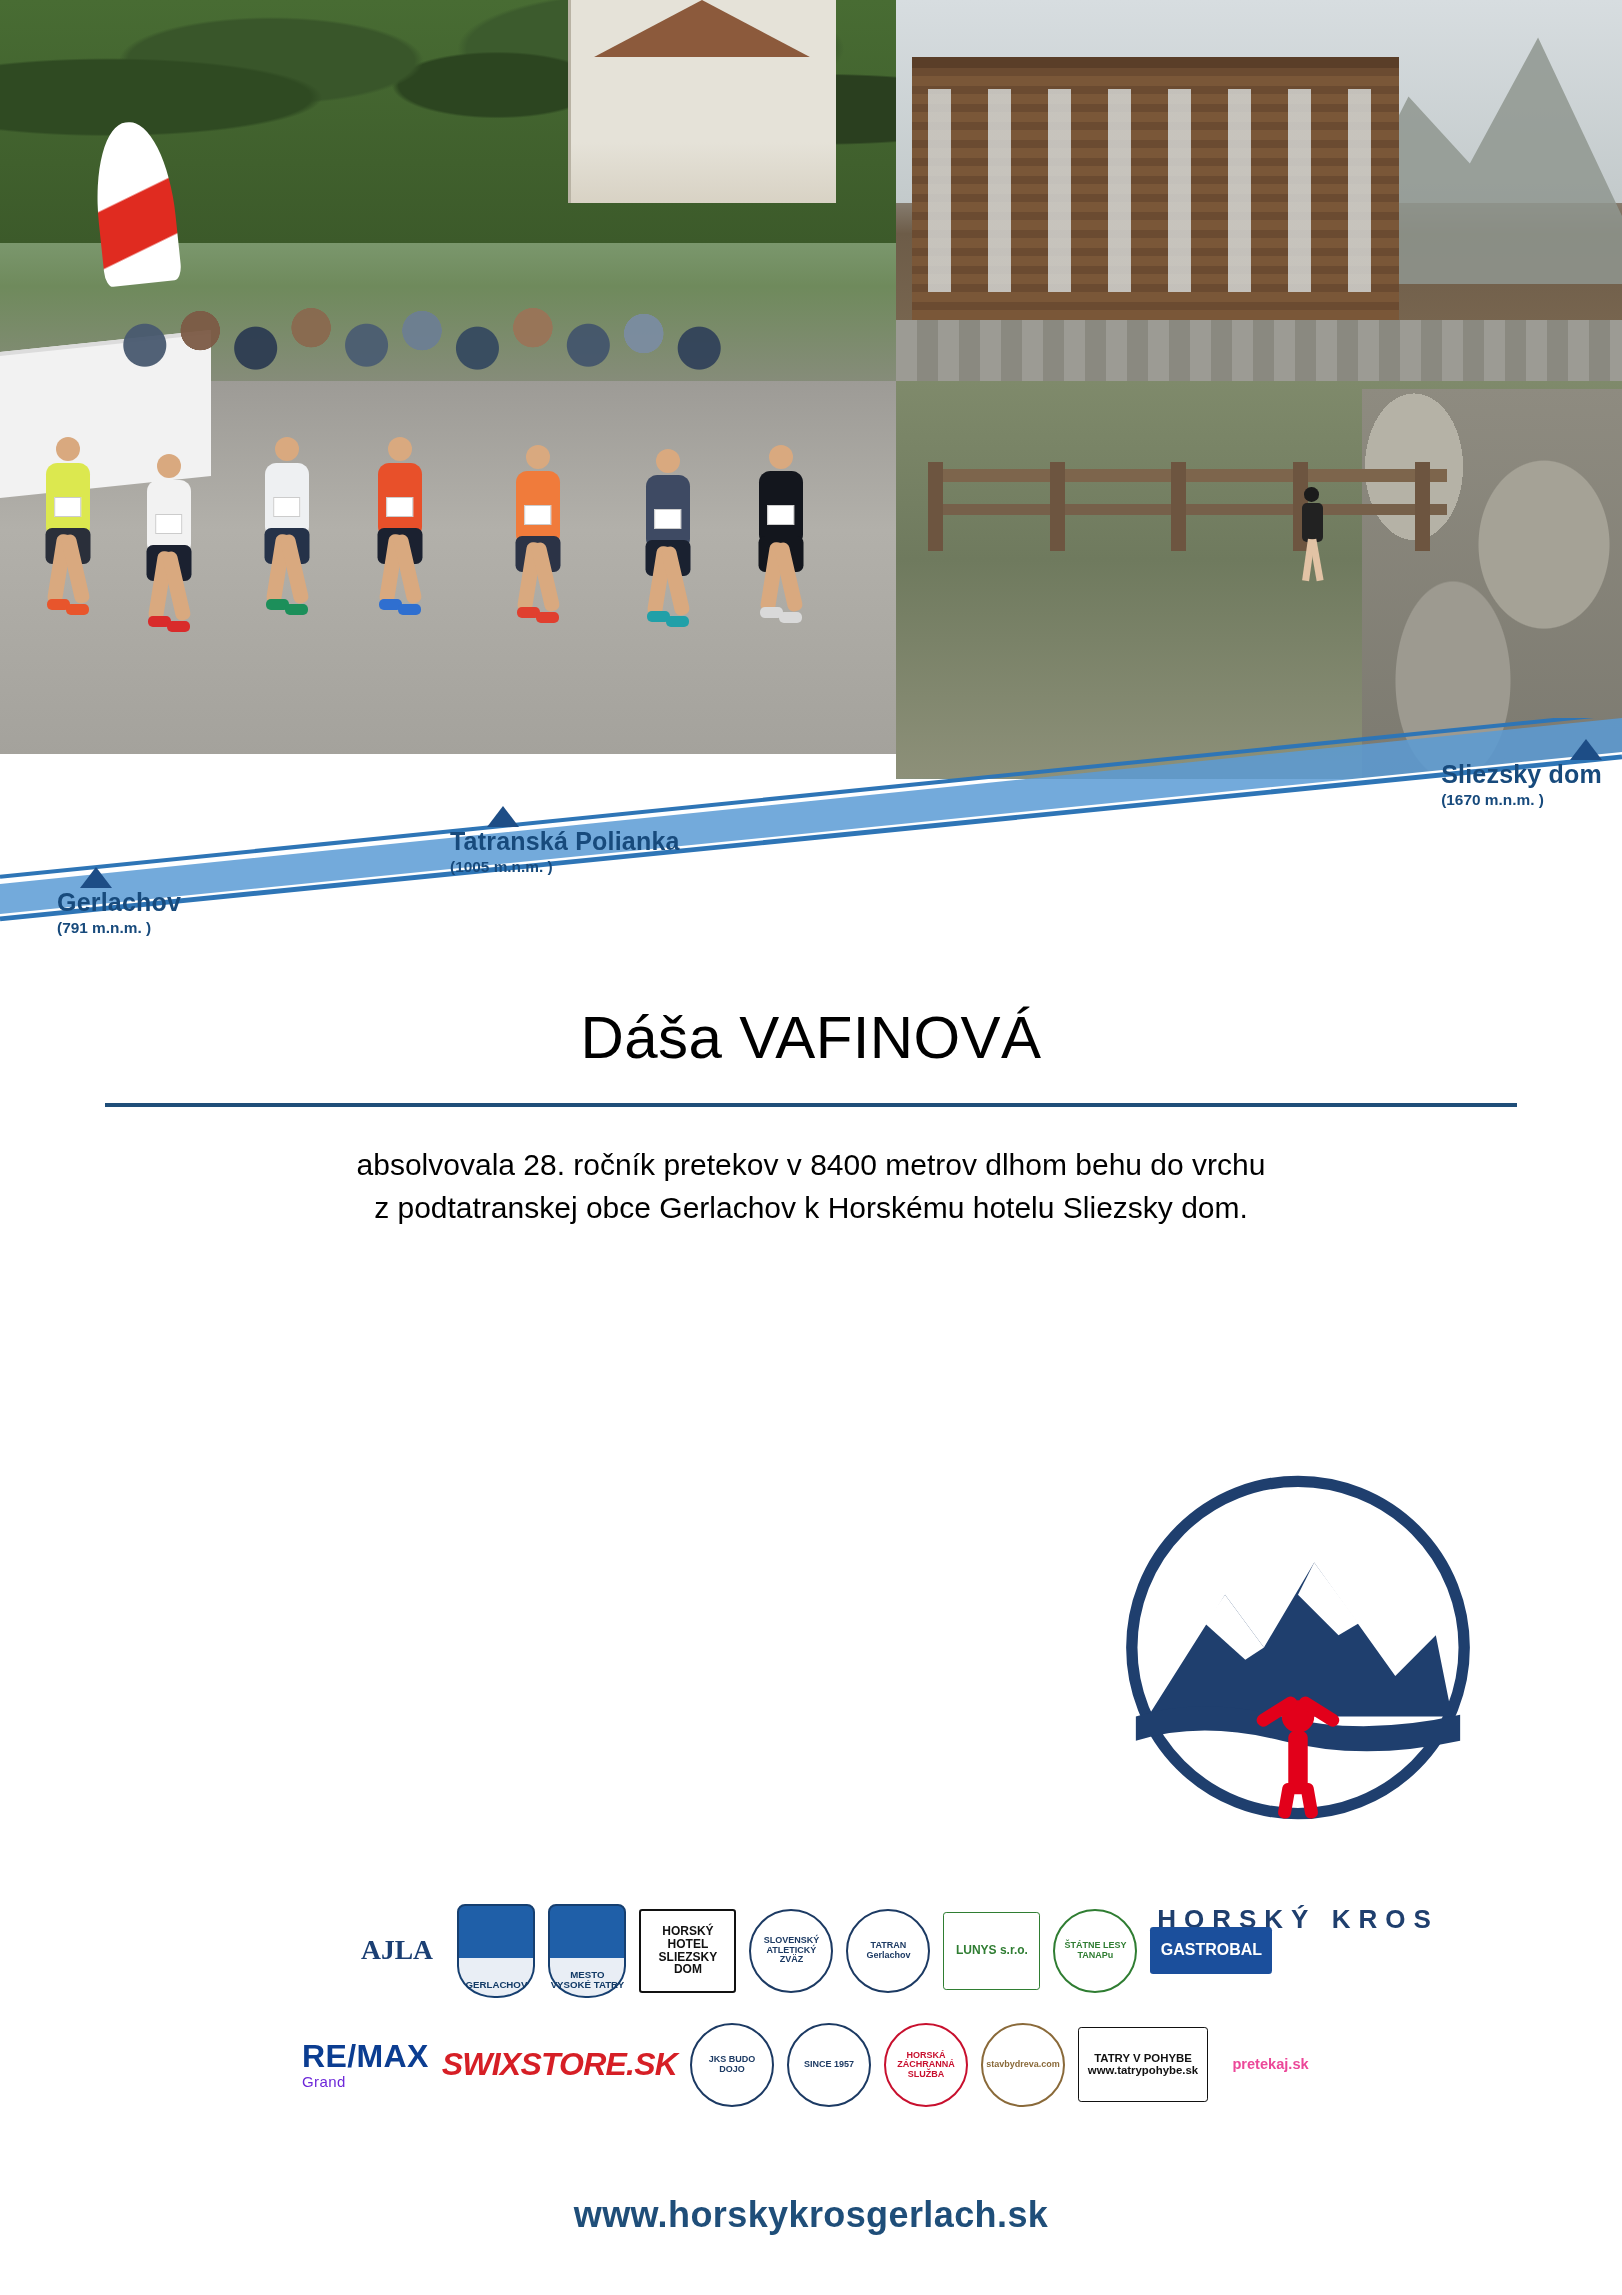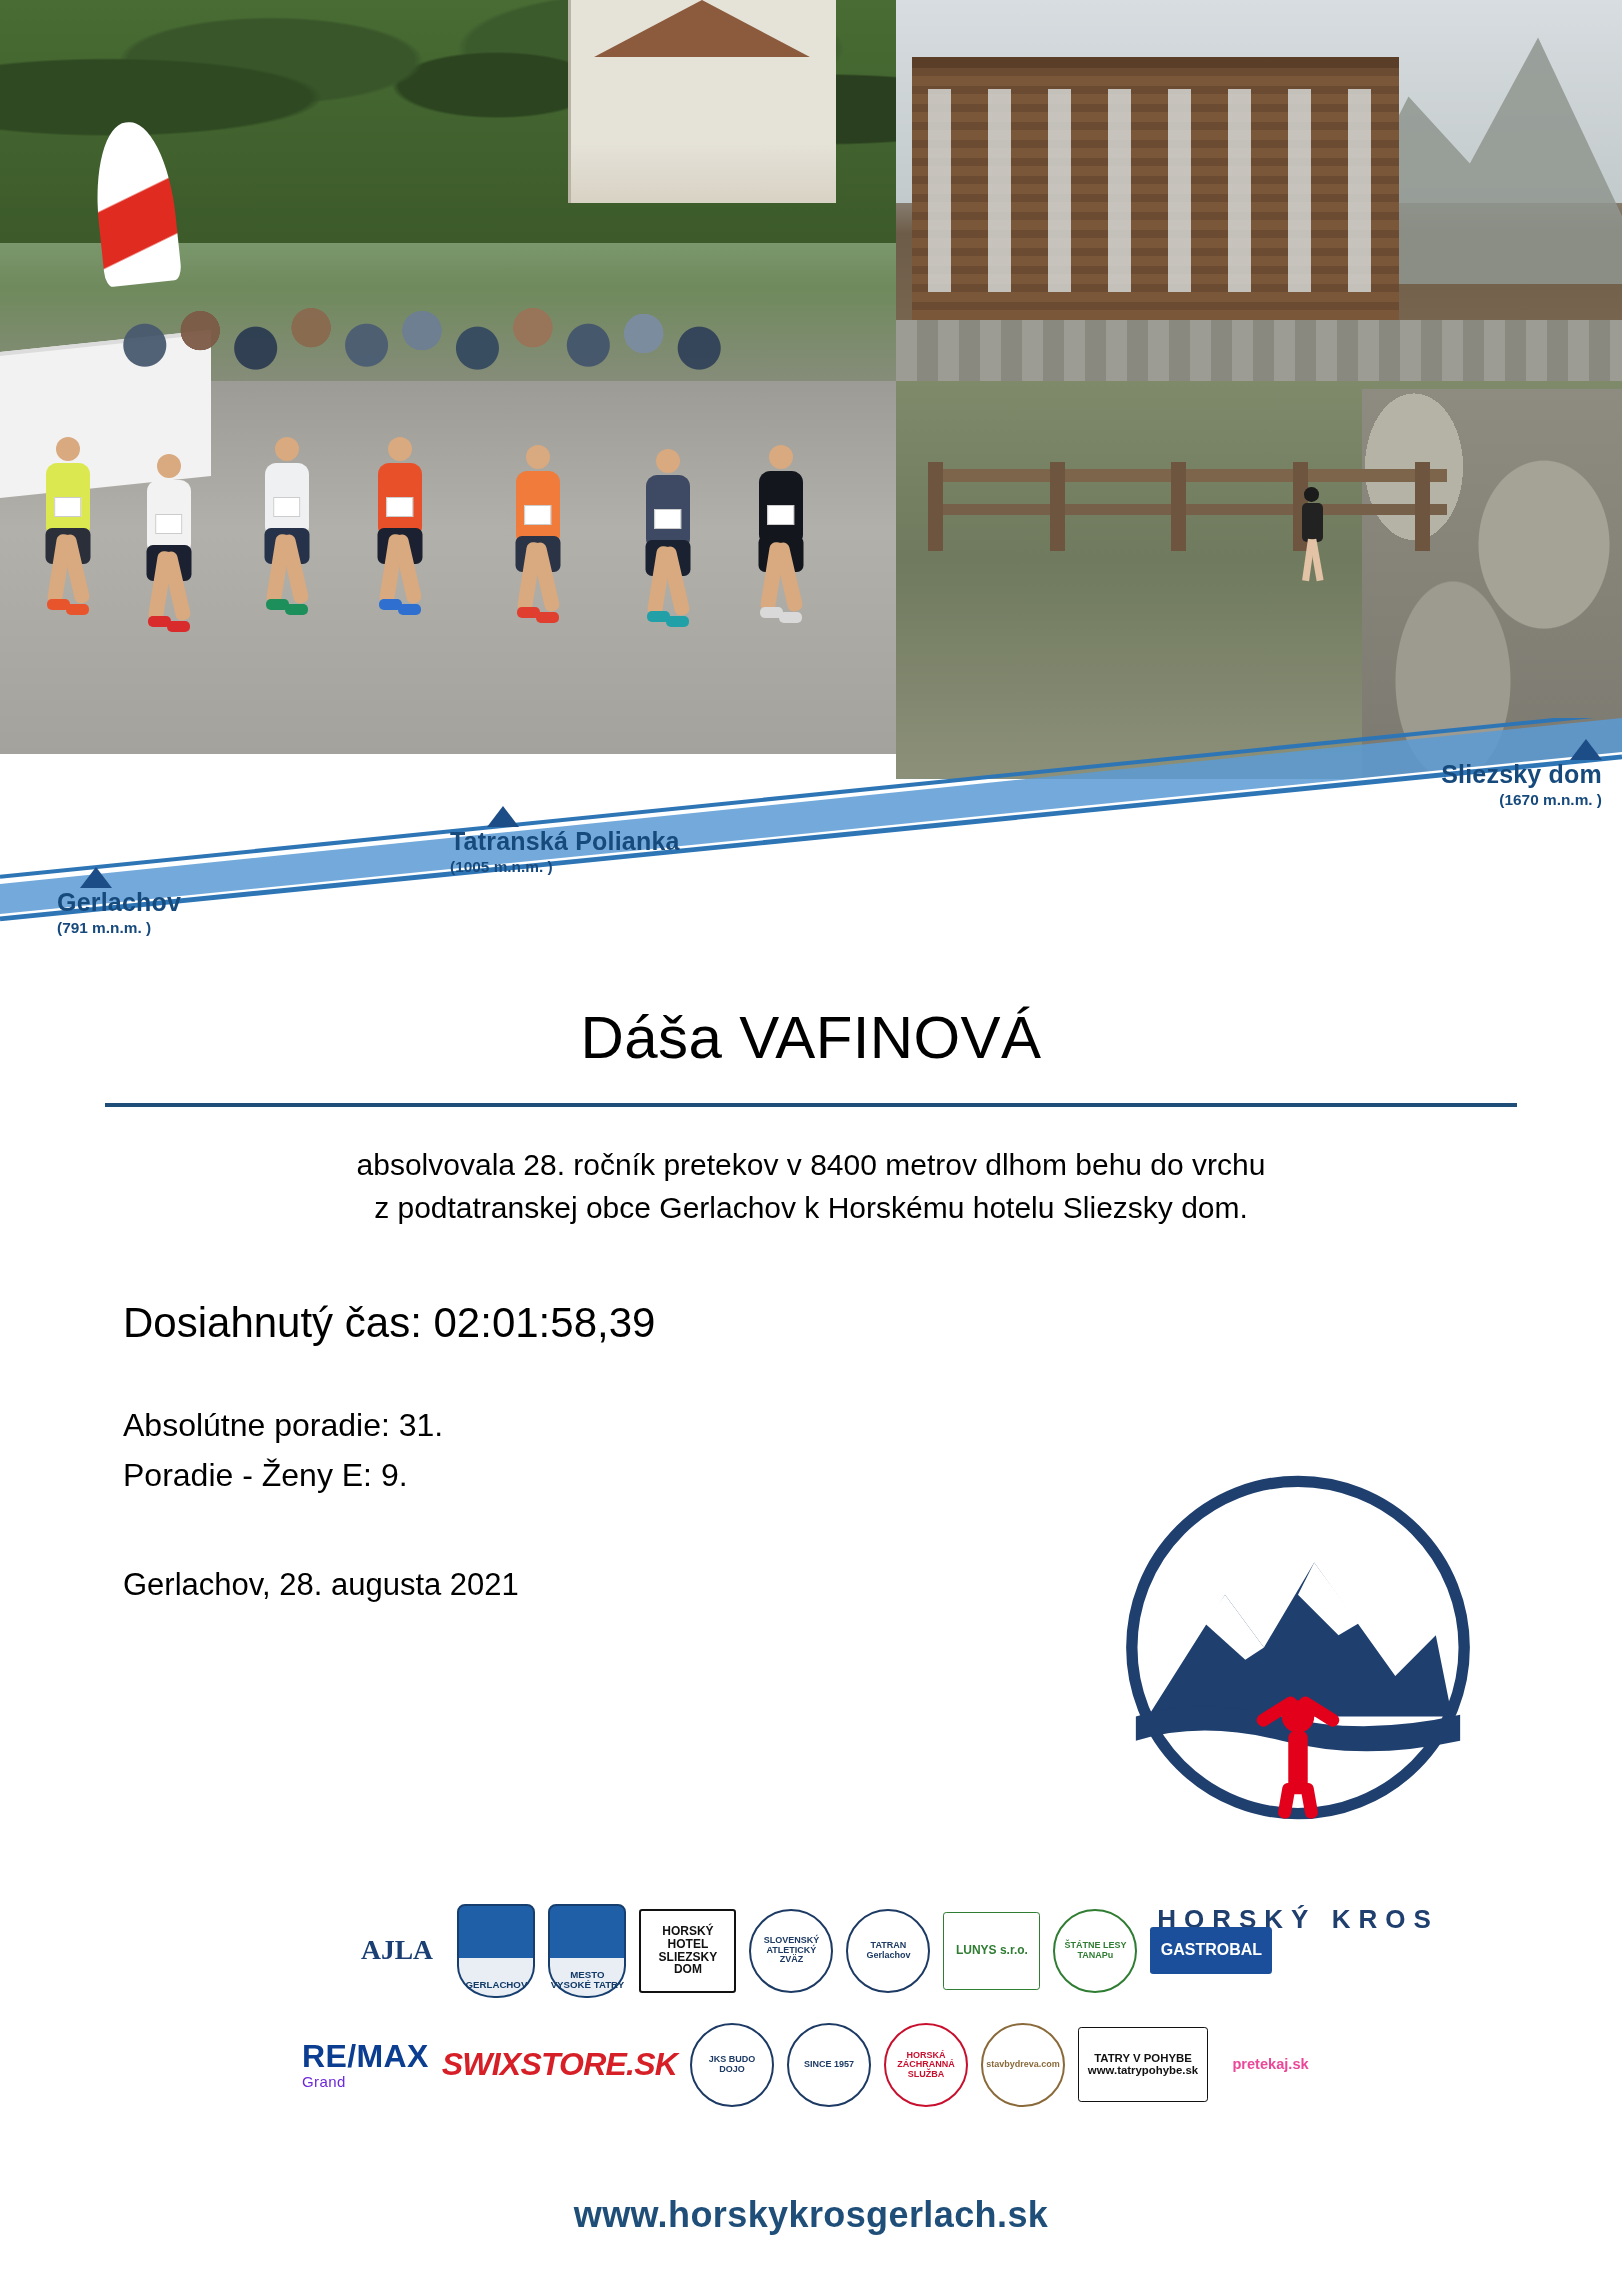--- a/index.html
+++ b/index.html
@@ -157,21 +157,21 @@
   .peak-label .alt { font-size: 15.4px; margin-top: 1.6px; }
   .peak-marker {
     width: 0; height: 0;
     border-left: 16px solid transparent;
     border-right: 16px solid transparent;
     border-bottom: 21px solid #1d4d86;
   }
 
   #peak-gerlachov { left: 57px; bottom: 24px; }
   #peak-polianka { left: 450px; bottom: 85px; }
-  #peak-sliezsky { right: 20px; bottom: 152px; text-align: right; }
+  #peak-sliezsky { right: 20px; bottom: 152px; }
 
   
   .cert { position: relative; padding: 0 105px; }
   .athlete-name {
     text-align: center;
     font-size: 60px;
     margin-top: 42px;
     letter-spacing: 0.4px;
     font-weight: normal;
   }
@@ -425,29 +425,20 @@
 
   <div class="athlete-name">Dáša VAFINOVÁ</div>
 
   <div class="divider"></div>
 
   <div class="desc">
     <div>absolvovala 28. ročník pretekov v 8400 metrov dlhom behu do vrchu</div>
     <div>z podtatranskej obce Gerlachov k Horskému hotelu Sliezsky dom.</div>
   </div>
 
-  <div class="result-block">
-    <div class="time-line">
-      <span>Dosiahnutý čas:</span>
-      <span>02:01:58,39</span>
-    </div>
-    <div class="rank-line">Absolútne poradie: 31.</div>
-    <div class="rank-line">Poradie - Ženy E: 9.</div>
-    <div class="place-date">Gerlachov, 28. augusta 2021</div>
-  </div>
 
   <div class="gerlach-logo">
     <svg width="454" height="349" viewBox="0 0 560 430" aria-hidden="true">
       <circle cx="280" cy="215" r="205" fill="none" stroke="#1f3f6e" stroke-width="14"></circle>
       <path d="M95 300 L190 150 L238 215 L300 110 L400 250 L450 200 L470 300 Z" fill="#1f3f6e"></path>
       <path d="M190 150 L238 215 L215 230 L165 185 Z" fill="#ffffff"></path>
       <path d="M300 110 L355 185 L330 200 L280 150 Z" fill="#ffffff"></path>
       <path d="M80 300 Q160 275 260 300 Q360 325 480 298 L480 330 Q360 356 260 330 Q160 305 80 330 Z" fill="#1f3f6e"></path>
       <g fill="#e2001a">
         <circle cx="280" cy="300" r="20"></circle>

